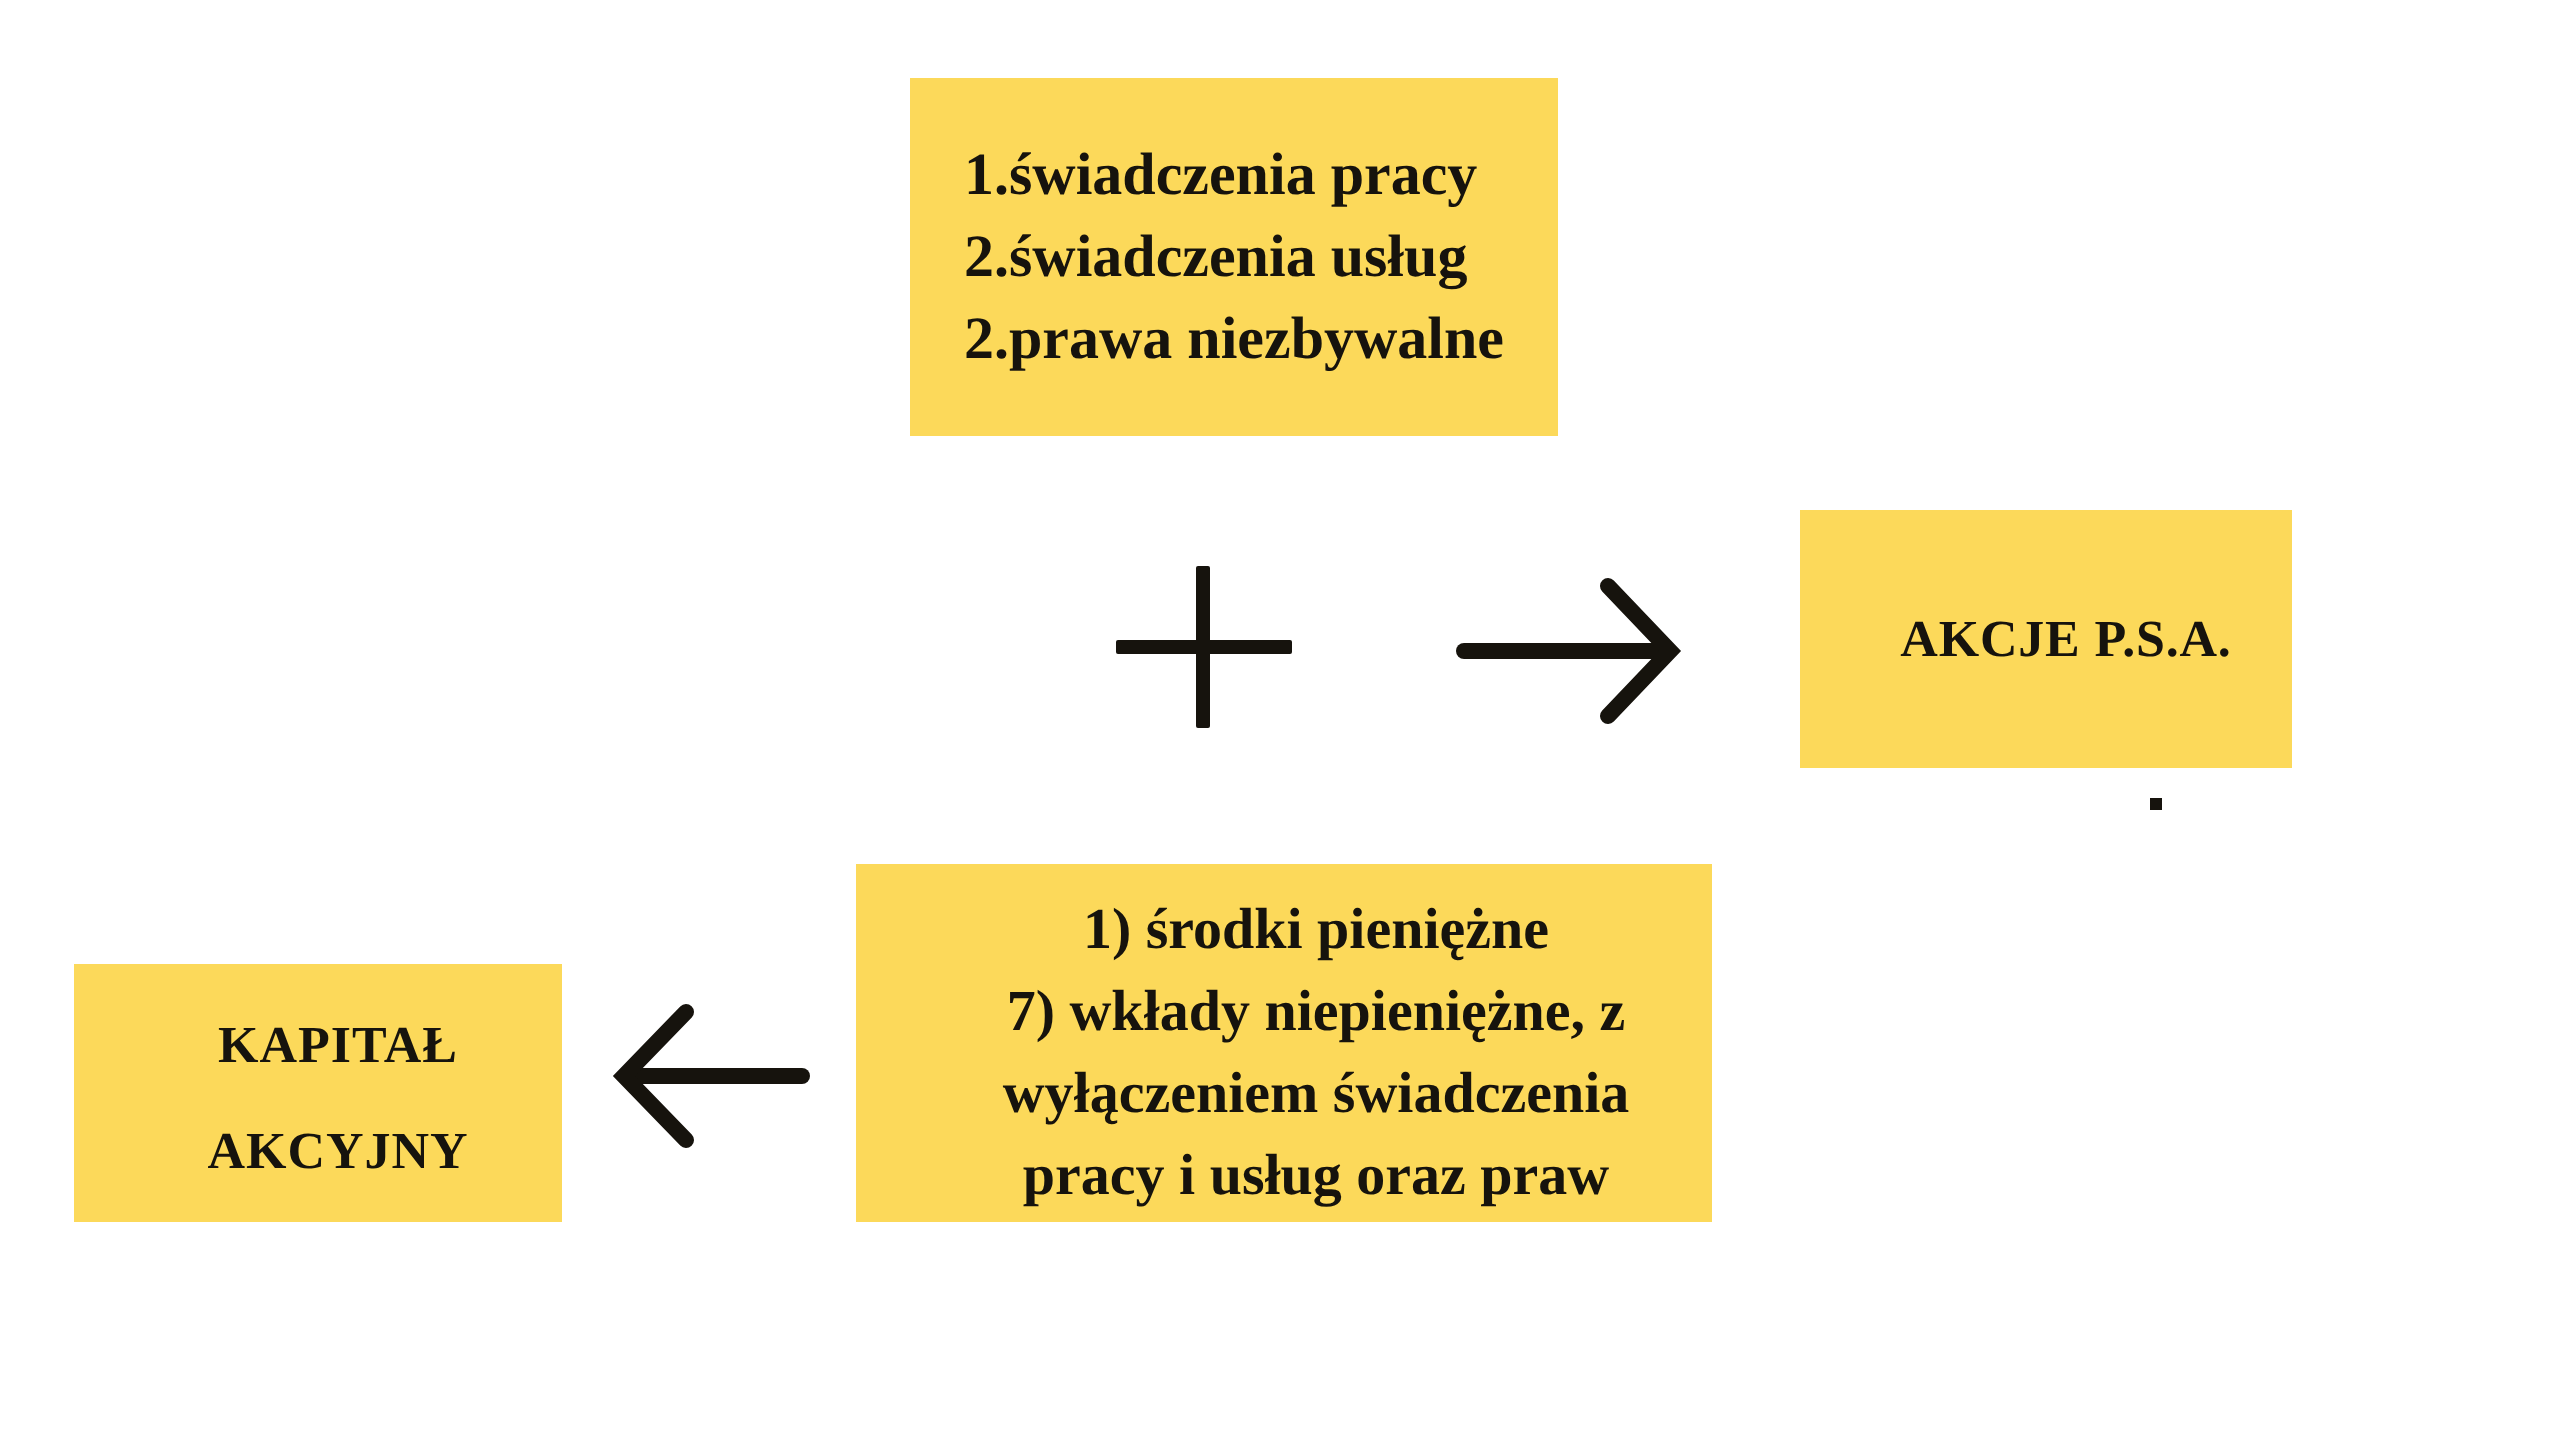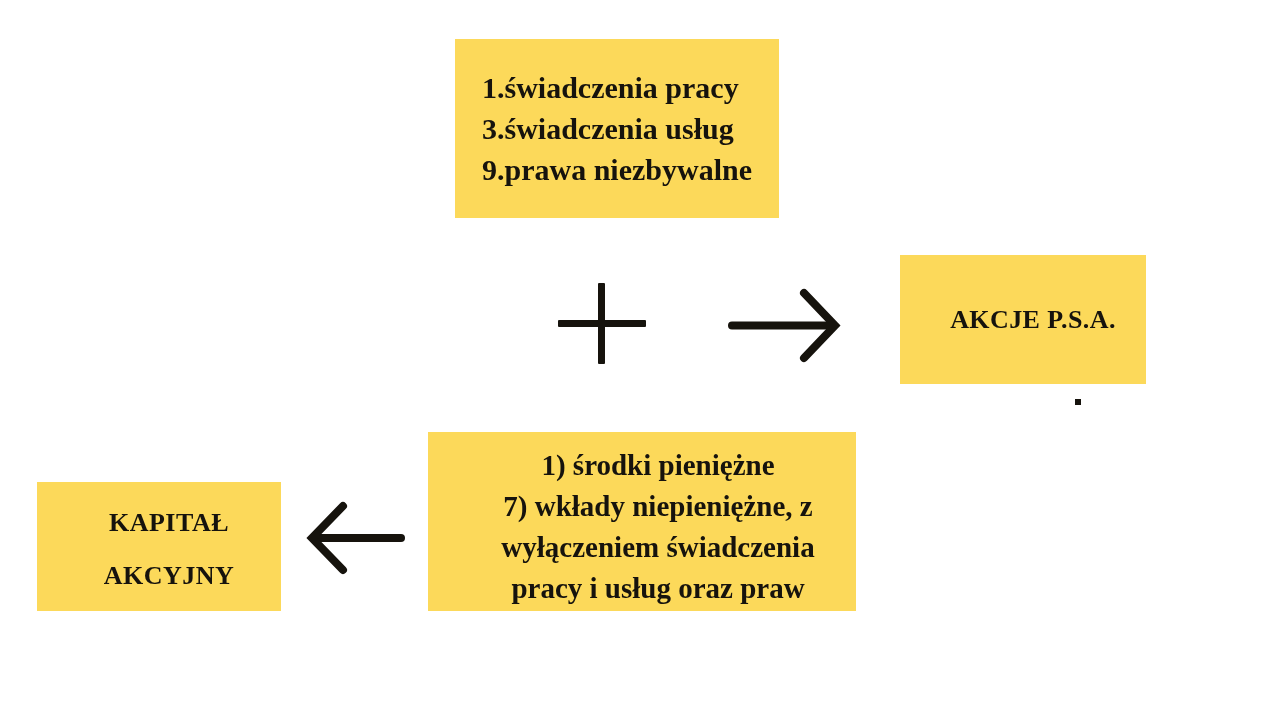--- a/index.html
+++ b/index.html
@@ -112,22 +112,22 @@
     background: #16130d;
   }
 </style>
 </head>
 <body>
 
 <div id="canvas">
 
   <div class="box" id="box-contributions">
     <span class="line">1.świadczenia pracy</span>
-    <span class="line">3.świadczenia usług</span>
-    <span class="line">9.prawa niezbywalne</span>
+    <span class="line">2.świadczenia usług</span>
+    <span class="line">2.prawa niezbywalne</span>
   </div>
 
   <div class="glyph" id="plus-sign">
     <svg width="88" height="82" viewBox="0 0 88 82" xmlns="http://www.w3.org/2000/svg" aria-hidden="true">
       <rect x="0" y="37" width="88" height="7" rx="1" fill="#16130d"></rect>
       <rect x="40" y="0" width="7" height="81" rx="1" fill="#16130d"></rect>
     </svg>
   </div>
 
   <div class="glyph" id="arrow-right">

